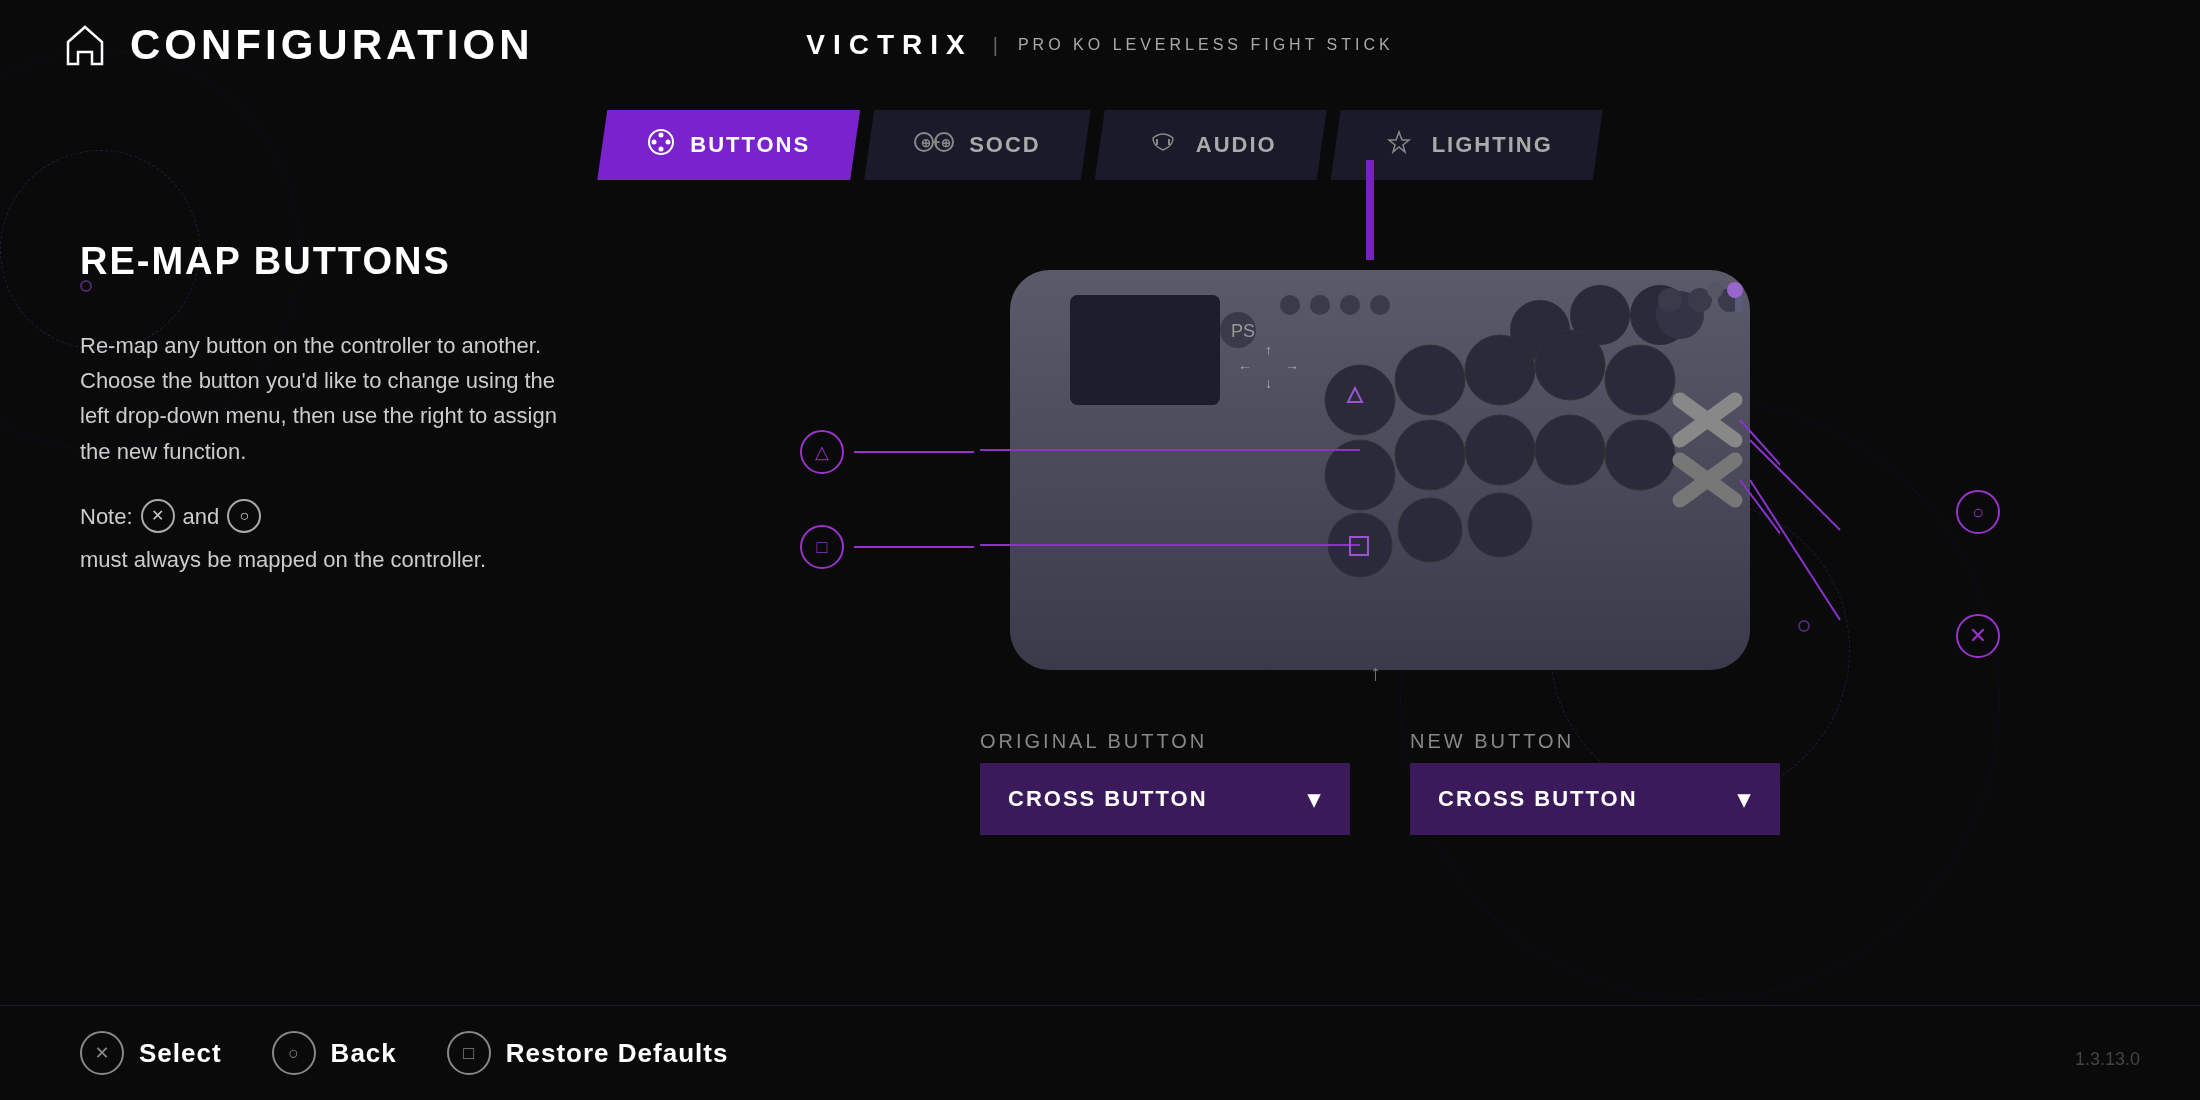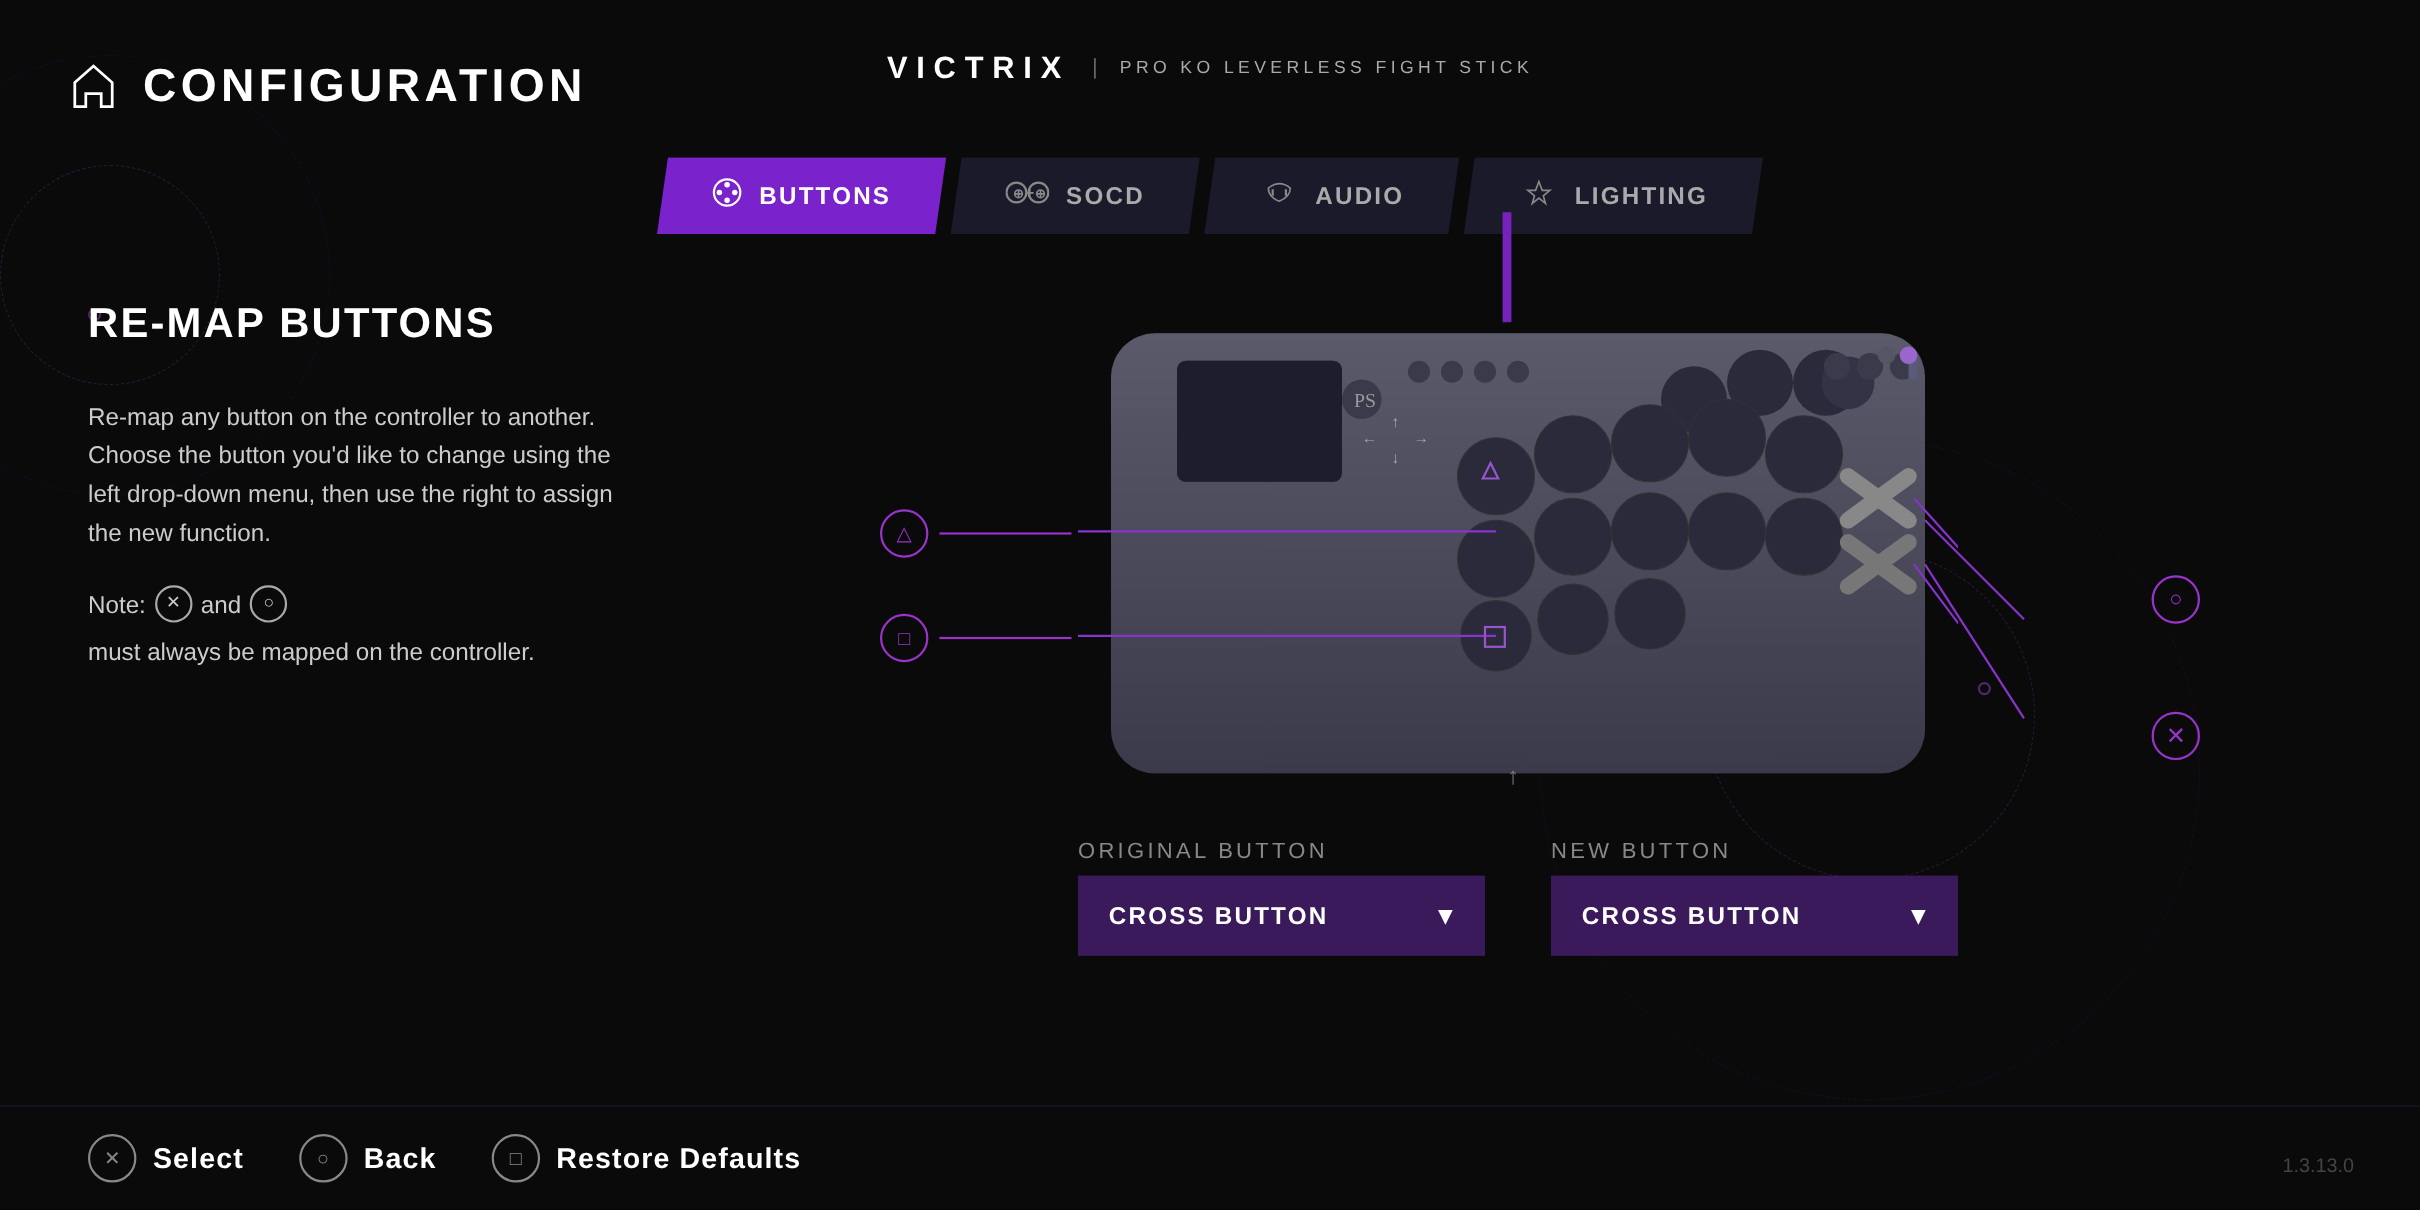--- a/index.html
+++ b/index.html
@@ -75,21 +75,20 @@
     }
     .logo-subtitle {
       font-size: 16px;
       letter-spacing: 4px;
       color: #aaaaaa;
     }
     .home-icon-wrapper {
       display: flex;
       align-items: center;
       gap: 20px;
-      margin-top: 33px;
     }
     .home-icon {
       width: 50px;
       height: 50px;
     }
     .page-title {
       font-size: 42px;
       font-weight: bold;
       letter-spacing: 4px;
       color: #ffffff;
@@ -182,21 +181,20 @@
       flex-direction: column;
       align-items: center;
       position: relative;
     }
 
     
     .controller-wrapper {
       position: relative;
       width: 800px;
       height: 460px;
-      font-family: Liberation Serif, serif;
     }
 
     
     .button-indicator {
       position: absolute;
       display: flex;
       align-items: center;
       gap: 10px;
     }
     .indicator-circle {

